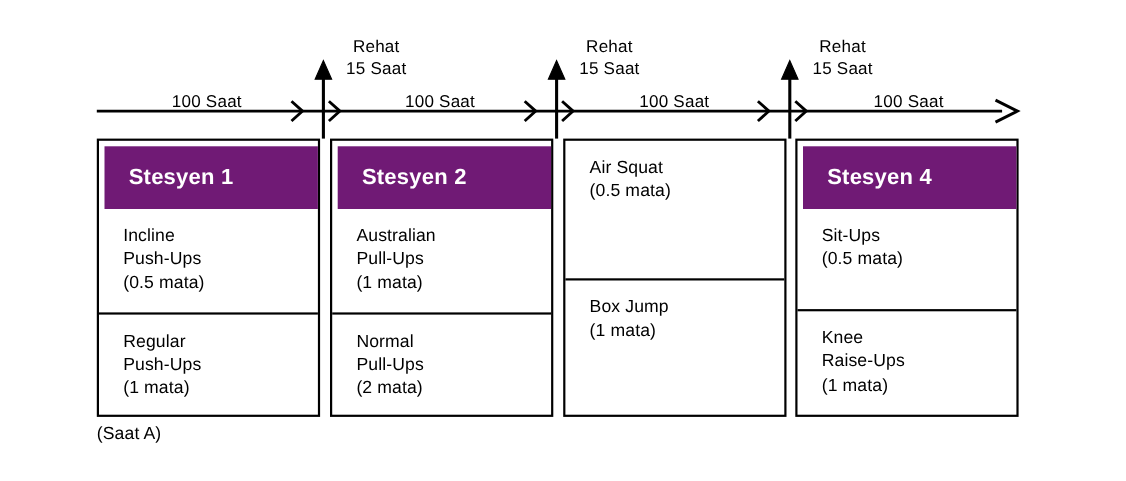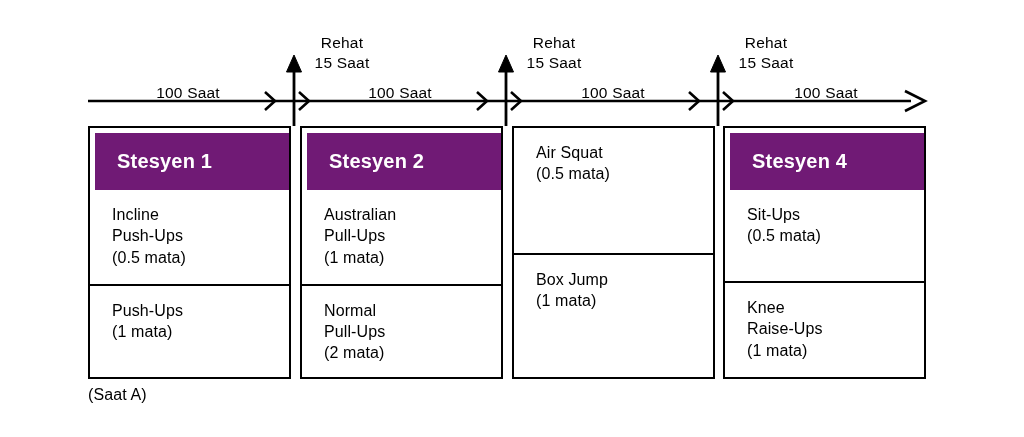--- a/index.html
+++ b/index.html
@@ -159,20 +159,21 @@
         <div class="station-header">
           <span class="station-header-title">Stesyen 1</span>
         </div>
         <div class="station-body">
           <div class="exercise">
             <span class="exercise-line">Incline</span>
             <span class="exercise-line">Push-Ups</span>
             <span class="exercise-line">(0.5 mata)</span>
           </div>
           <div class="exercise">
+            <span class="exercise-line">Regular</span>
             <span class="exercise-line">Push-Ups</span>
             <span class="exercise-line">(1 mata)</span>
           </div>
         </div>
       </div>
       <div class="station" style="left: 300px;">
         <div class="station-header">
           <span class="station-header-title">Stesyen 2</span>
         </div>
         <div class="station-body">

